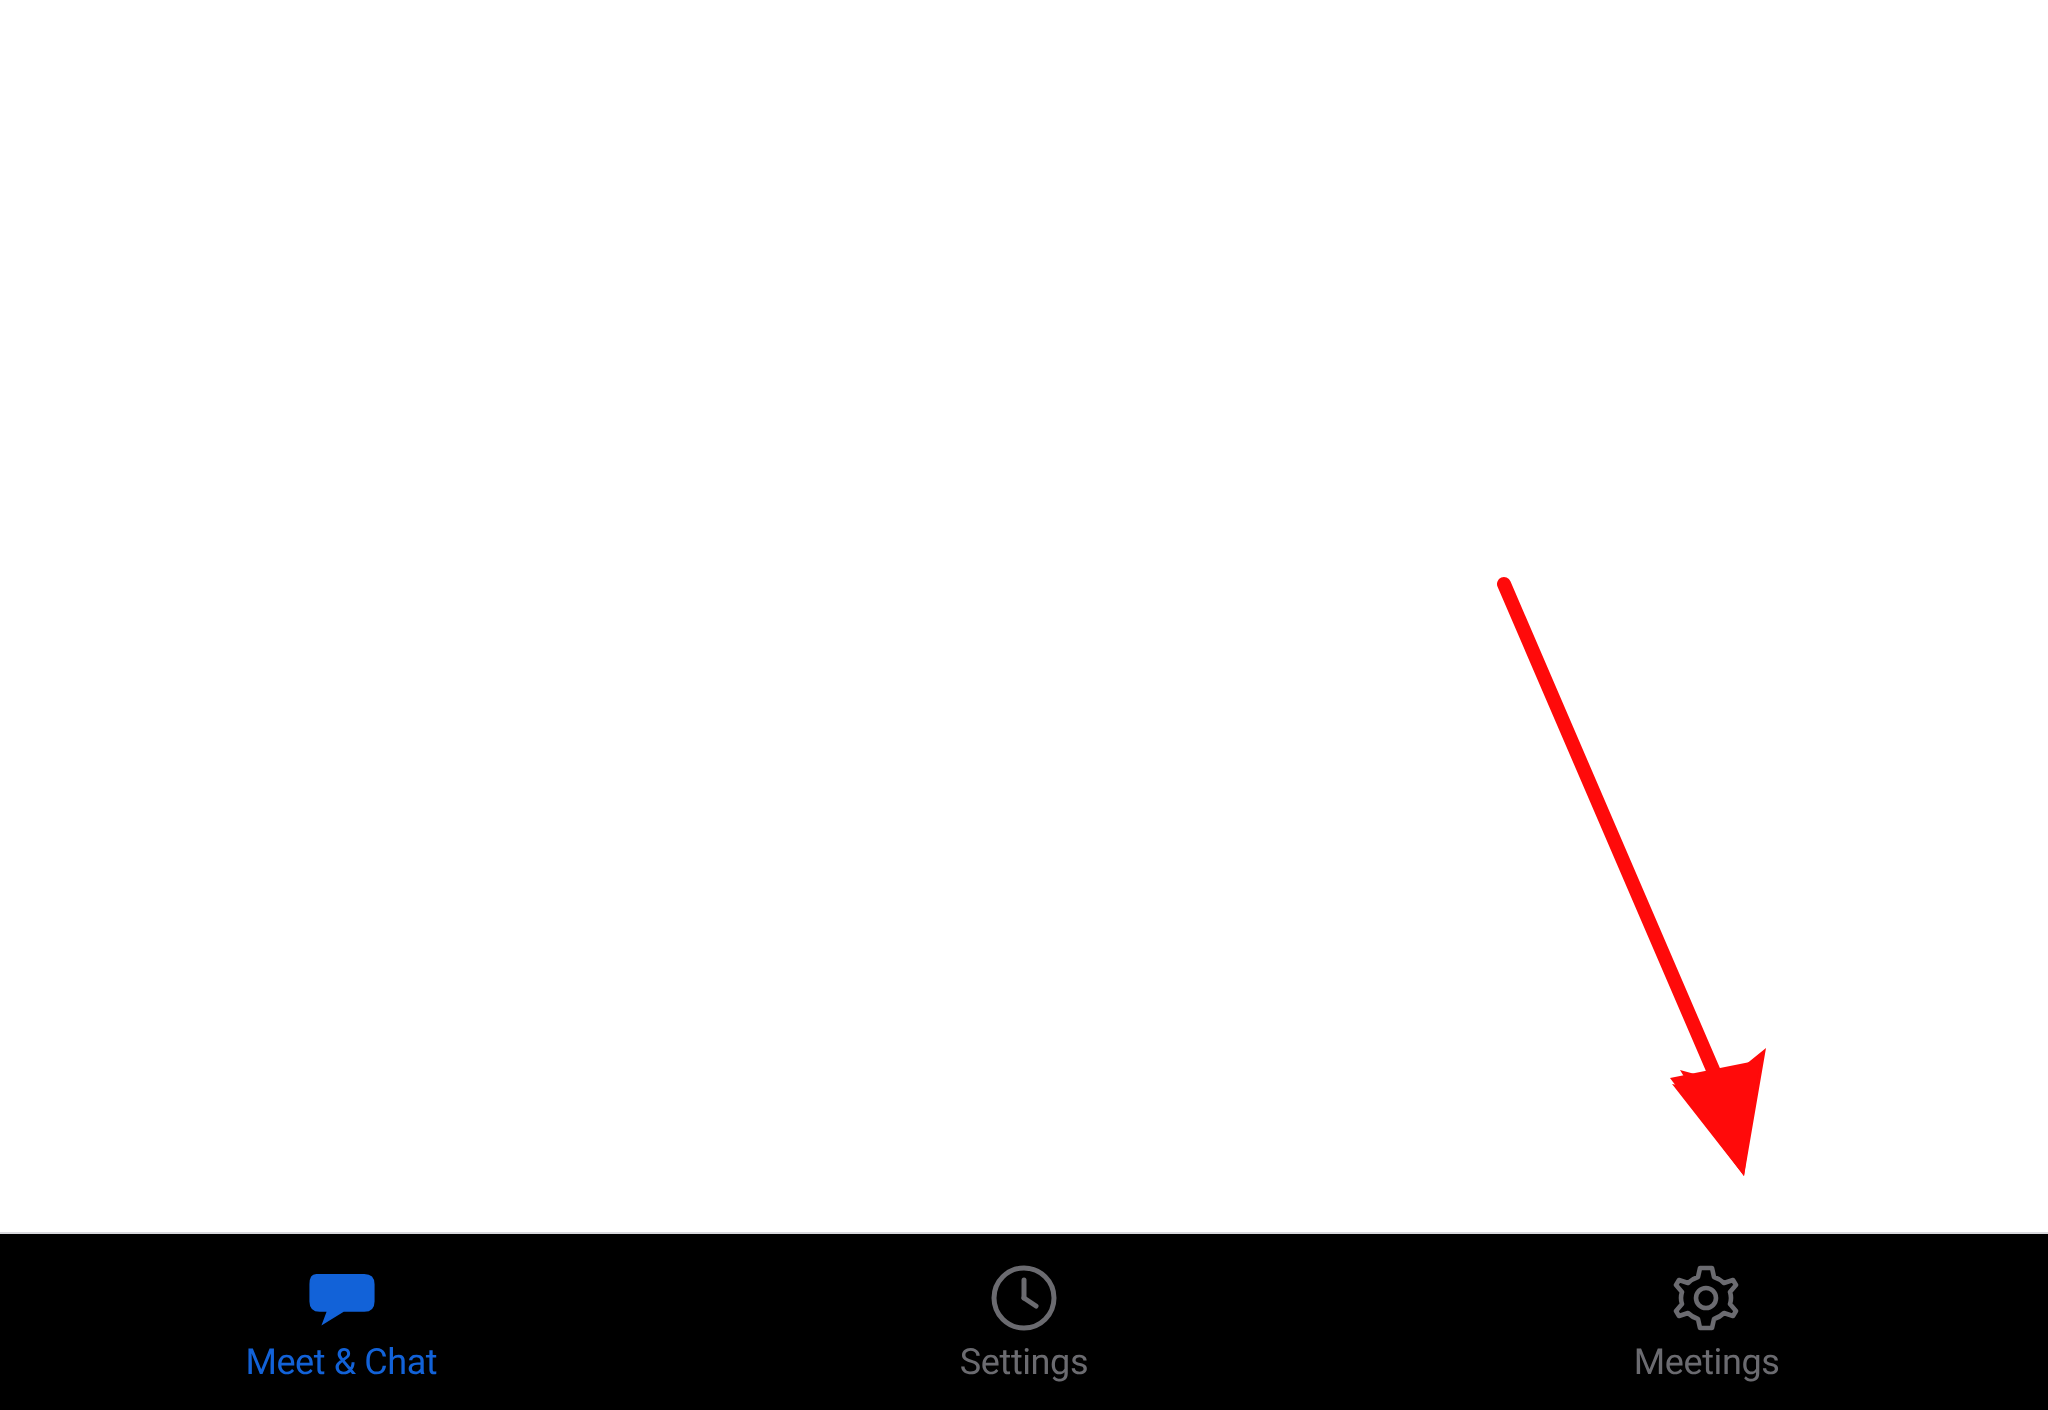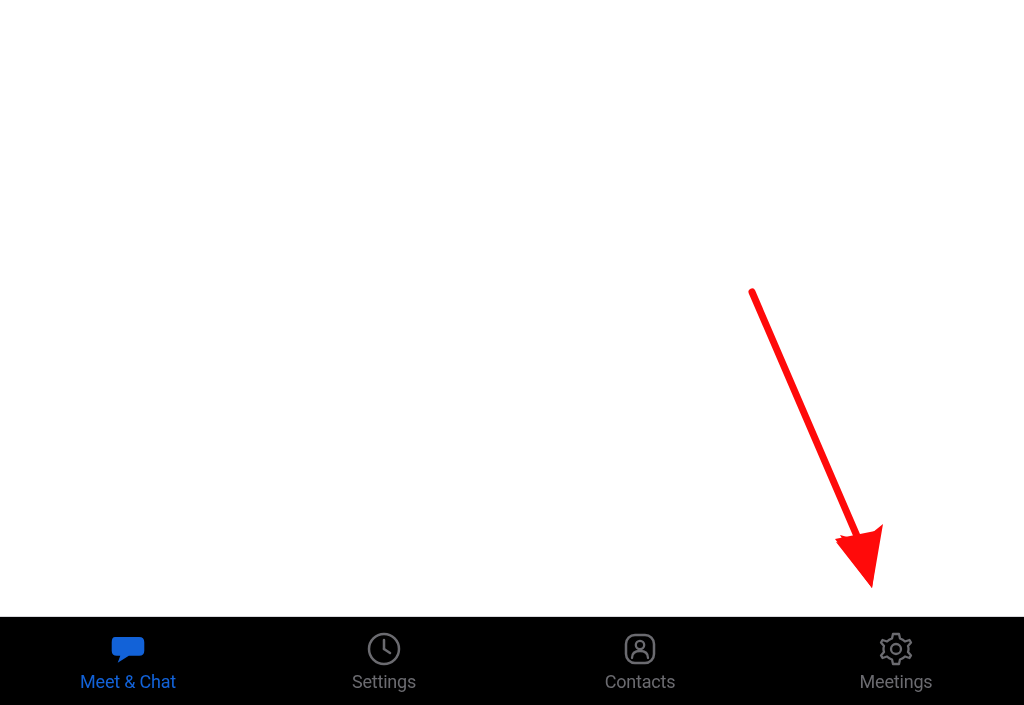--- a/index.html
+++ b/index.html
@@ -89,30 +89,20 @@
     <span class="nav-icon">
       <svg width="36" height="36" viewBox="0 0 36 36">
         <circle cx="18" cy="18" r="15" fill="none" stroke="#6b6b70" stroke-width="2.5"></circle>
         <line x1="18" y1="18" x2="18" y2="9" stroke="#6b6b70" stroke-width="2.5" stroke-linecap="round"></line>
         <line x1="18" y1="18" x2="24" y2="22" stroke="#6b6b70" stroke-width="2.5" stroke-linecap="round"></line>
       </svg>
     </span>
     <span class="nav-label">Settings</span>
   </div>
 
-  <div class="nav-item">
-    <span class="nav-icon">
-      <svg width="36" height="36" viewBox="0 0 36 36">
-        <rect x="4" y="4" width="28" height="28" rx="9" ry="9" fill="none" stroke="#6b6b70" stroke-width="2.5"></rect>
-        <circle cx="18" cy="14" r="4.2" fill="none" stroke="#6b6b70" stroke-width="2.3"></circle>
-        <path d="M 10 27 Q 10 20 18 20 Q 26 20 26 27" fill="none" stroke="#6b6b70" stroke-width="2.3" stroke-linecap="round"></path>
-      </svg>
-    </span>
-    <span class="nav-label">Contacts</span>
-  </div>
 
   <div class="nav-item">
     <span class="nav-icon">
       <svg width="36" height="36" viewBox="0 0 36 36">
         <path d="M18 3 L21 3 L22 7.5 Q25 8.5 27 10.5 L31.5 9 L33 11.5 L30 15 Q30.5 16.5 30.5 18 Q30.5 19.5 30 21 L33 24.5 L31.5 27 L27 25.5 Q25 27.5 22 28.5 L21 33 L15 33 L14 28.5 Q11 27.5 9 25.5 L4.5 27 L3 24.5 L6 21 Q5.5 19.5 5.5 18 Q5.5 16.5 6 15 L3 11.5 L4.5 9 L9 10.5 Q11 8.5 14 7.5 L15 3 Z" fill="none" stroke="#6b6b70" stroke-width="2.3" stroke-linejoin="round"></path>
         <circle cx="18" cy="18" r="5" fill="none" stroke="#6b6b70" stroke-width="2.3"></circle>
       </svg>
     </span>
     <span class="nav-label">Meetings</span>
   </div>

